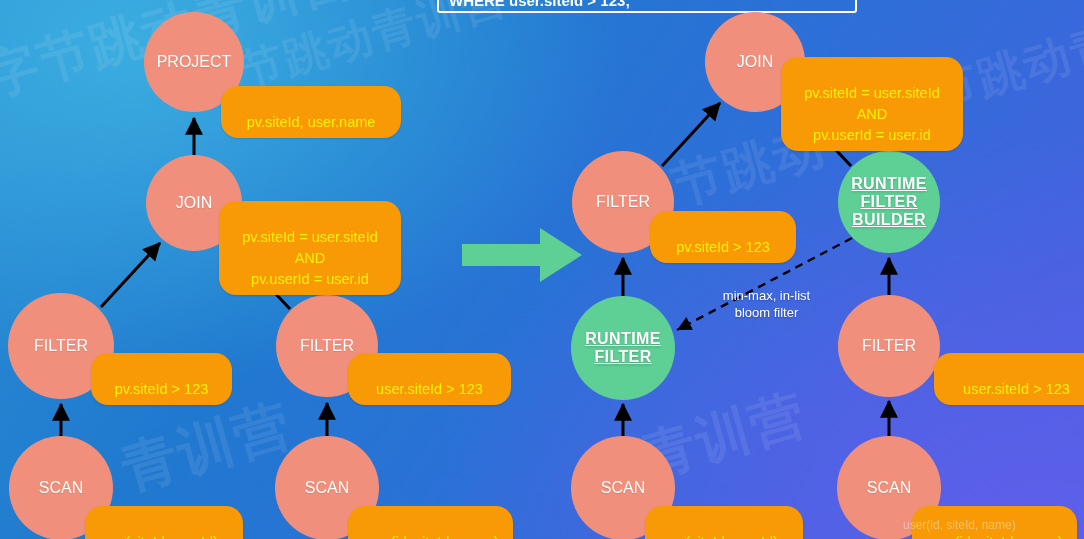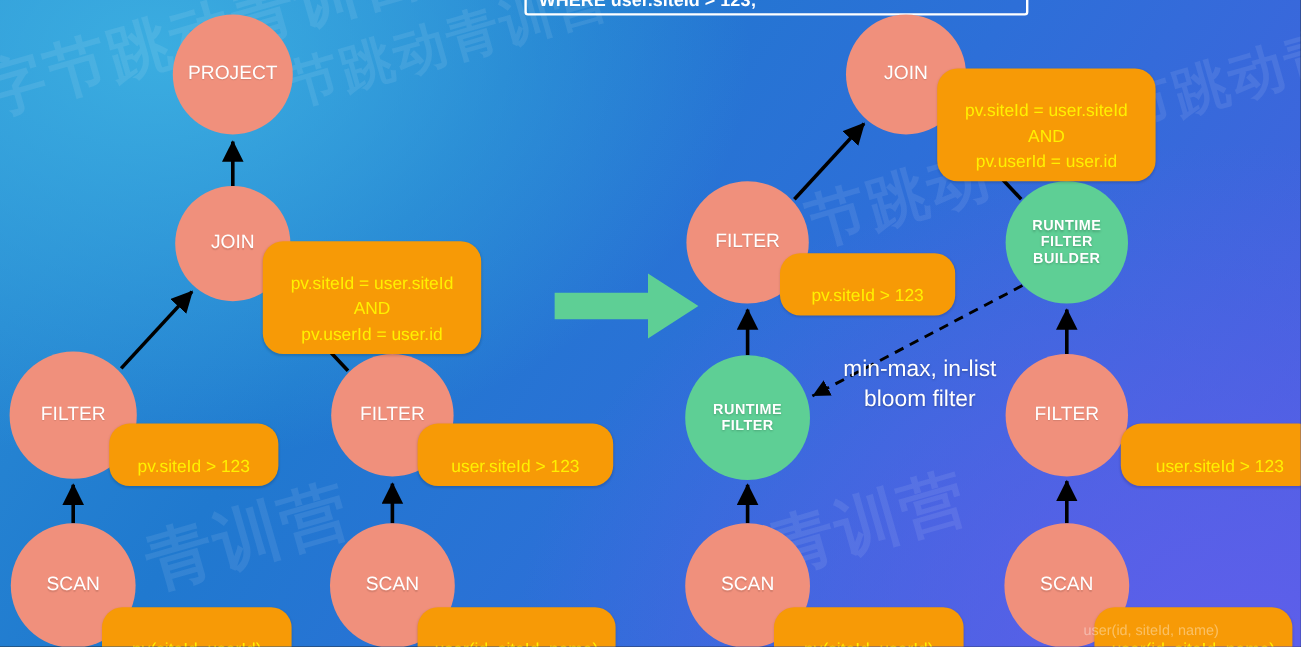--- a/index.html
+++ b/index.html
@@ -57,24 +57,25 @@
     line-height: 1.12;
   }
   .node.salmon {
     background: #f0907c;
     font-size: 16px;
     font-weight: normal;
     text-shadow: 0 1px 1px rgba(0,0,0,0.12);
   }
   .node.green {
     background: #5ecf95;
-    font-size: 12px;
+    font-size: 16px;
     font-weight: bold;
     letter-spacing: 0.4px;
     text-shadow: 0 1px 2px rgba(0,0,0,0.22);
+    text-decoration: underline;
   }
   .node .nlabel {
     padding: 0 4px;
     white-space: pre-line;
   }
 
   
   .chip {
     position: absolute;
     background: #f79a06;
@@ -105,21 +106,21 @@
 
   
   .green-arrow {
     position: absolute;
   }
 
   
   .edge-label {
     position: absolute;
     color: #ffffff;
-    font-size: 19px;
+    font-size: 13px;
     text-align: center;
     white-space: pre-line;
     line-height: 1.32;
     text-shadow: 0 1px 2px rgba(0,0,0,0.3);
   }
 
   
   .credit {
     position: absolute;
     color: rgba(255,255,255,0.38);
@@ -187,20 +188,23 @@
   <div class="node salmon" style="left:276px; top:295px; width:102px; height:102px;">
     <span class="nlabel">FILTER</span>
   </div>
   <div class="node salmon" style="left:9px; top:436px; width:104px; height:104px;">
     <span class="nlabel">SCAN</span>
   </div>
   <div class="node salmon" style="left:275px; top:436px; width:104px; height:104px;">
     <span class="nlabel">SCAN</span>
   </div>
 
+  <div class="chip" style="left:221px; top:86px; width:180px;">
+    <span>pv.siteId, user.name</span>
+  </div>
   <div class="chip" style="left:219px; top:201px; width:182px;">
     <span>pv.siteId = user.siteId
 AND
 pv.userId = user.id</span>
   </div>
   <div class="chip" style="left:91px; top:353px; width:141px;">
     <span>pv.siteId &gt; 123</span>
   </div>
   <div class="chip" style="left:348px; top:353px; width:163px;">
     <span>user.siteId &gt; 123</span>

